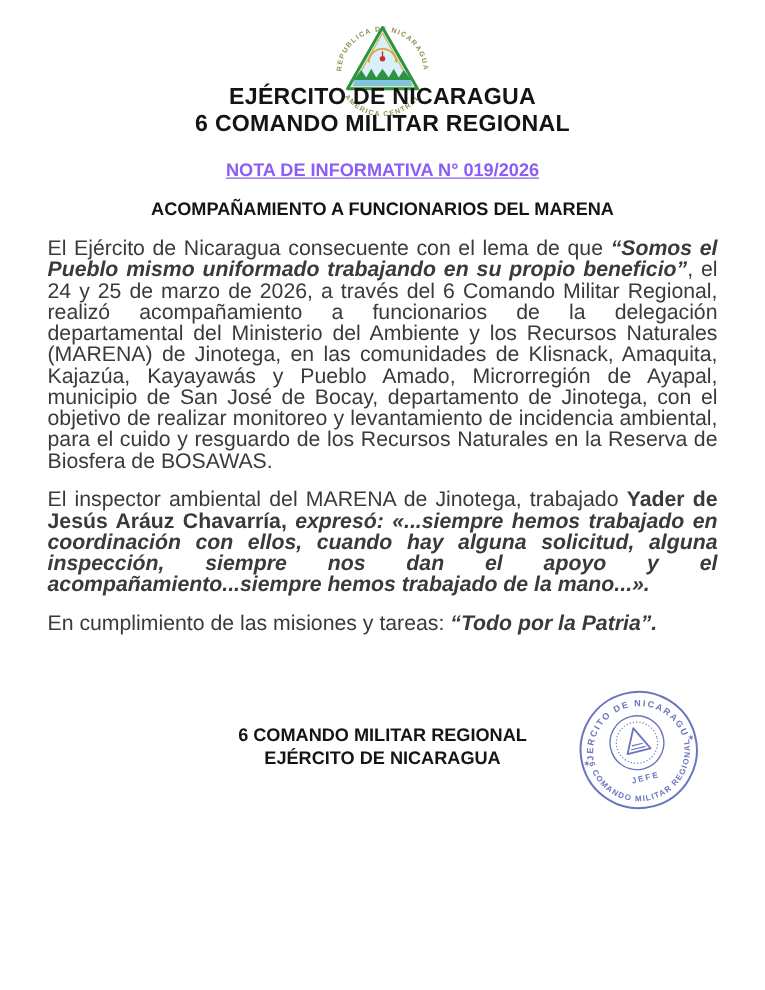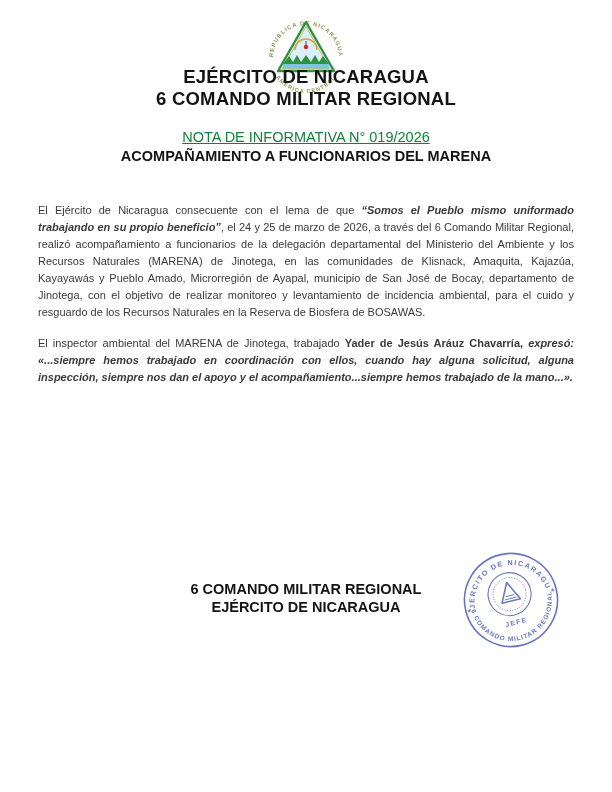--- a/index.html
+++ b/index.html
@@ -14,30 +14,30 @@
   .emblem-top {
     position:absolute; top:10px; left:50%; transform:translateX(-50%);
   }
   .titles {
     position:absolute; top:66px; left:0; width:100%;
     text-align:center; font-weight:bold; font-size:18.5px; line-height:22px;
     color:#141414; letter-spacing:0.2px;
   }
   .nota-line {
     position:absolute; top:129px; left:0; width:100%;
-    text-align:center; font-weight:normal; font-size:14.5px; color:#15803d;
+    text-align:center; font-weight:bold; font-size:14.5px; color:#8b5cf6;
   }
   .nota-line .u { text-decoration:underline; }
   .subject-line {
-    position:absolute; top:148px; left:0; width:100%;
+    position:absolute; top:160px; left:0; width:100%;
     text-align:center; font-weight:bold; font-size:14.5px; color:#141414;
   }
   .doc-body {
-    position:absolute; top:202px; left:38px; width:536px;
-    font-size:11px; line-height:17px; text-align:justify; color:#3a3a3a;
+    position:absolute; top:190px; left:38px; width:536px;
+    font-size:17px; line-height:17px; text-align:justify; color:#3a3a3a;
   }
   .doc-body p { margin:0 0 14px 0; }
   .b  { font-weight:bold;margin-top:12px; }
   .bi { font-weight:bold; font-style:italic; }
   .signature {
     position:absolute; top:580px; left:0; width:100%;
     text-align:center; font-weight:bold; font-size:14.5px; line-height:18px;
     color:#141414;
   }
   .seal {
@@ -88,20 +88,21 @@
   </div>
 
   <div class="subject-line">ACOMPAÑAMIENTO A FUNCIONARIOS DEL MARENA</div>
 
   <div class="doc-body">
     <p><span>El Ejército de Nicaragua consecuente con el lema de que </span><span class="bi">“Somos el Pueblo mismo uniformado trabajando en su propio beneficio”</span><span>, el 24 y 25 de marzo de 2026, a través del 6 Comando Militar Regional, realizó acompañamiento a funcionarios de la delegación departamental del Ministerio del Ambiente y los Recursos Naturales (MARENA) de Jinotega, en las comunidades de Klisnack, Amaquita, Kajazúa, Kayayawás y Pueblo Amado, Microrregión de Ayapal, municipio de San José de Bocay, departamento de Jinotega, con el objetivo de realizar monitoreo y levantamiento de incidencia ambiental, para el cuido y resguardo de los Recursos Naturales en la Reserva de Biosfera de BOSAWAS.</span></p>
 
     <p><span>El inspector ambiental del MARENA de Jinotega, trabajado </span><span class="b">Yader de Jesús Aráuz Chavarría, </span><span class="bi">expresó: «...siempre hemos trabajado en coordinación con ellos, cuando hay alguna solicitud, alguna inspección, siempre nos dan el apoyo y el acompañamiento...siempre hemos trabajado de la mano...».</span></p>
 
 
+    <p><span>En cumplimiento de las misiones y tareas: </span><span class="bi">“Todo por la Patria”.</span></p>
 
 
   </div>
 
   <div class="signature">
     <div>6 COMANDO MILITAR REGIONAL</div>
     <div>EJÉRCITO DE NICARAGUA</div>
   </div>
 
   <div class="seal">

